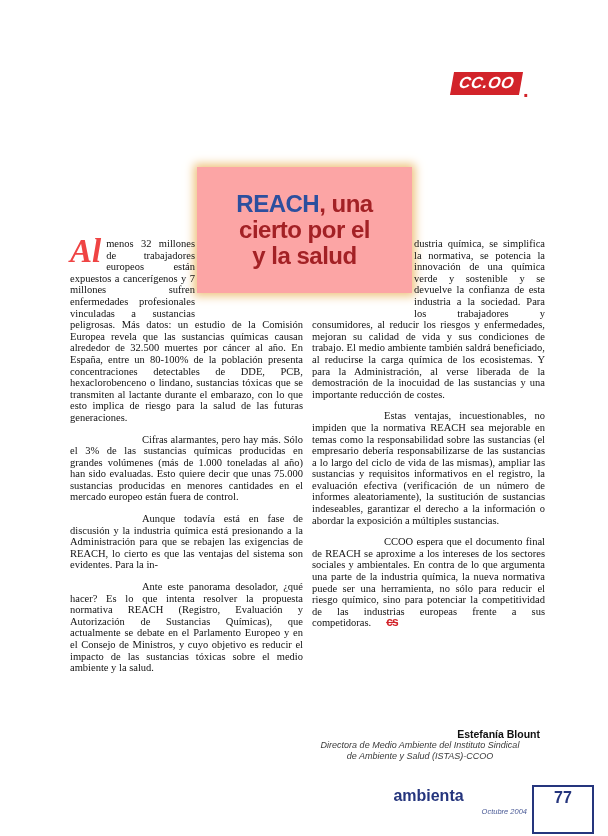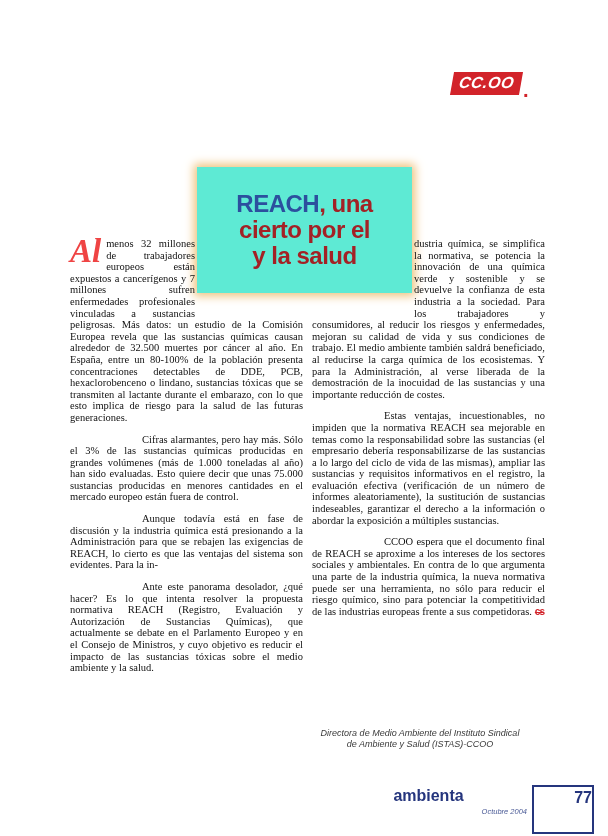--- a/index.html
+++ b/index.html
@@ -17,21 +17,21 @@
     display:inline-block;color:#ffffff;font-family:"Liberation Sans",sans-serif;
     font-weight:bold;font-style:italic;font-size:16px;letter-spacing:0.5px;
   }
   .logo-dot{
     color:#d2232a;font-family:"Liberation Sans",sans-serif;font-weight:bold;
     font-size:20px;line-height:10px;margin-left:2px;
   }
   
   .headline-box{
     position:absolute;left:197px;top:167px;width:215px;height:126px;
-    background:#5eead4;box-shadow:0 0 9px 3px #eec27c;
+    background:#fca5a5;box-shadow:0 0 9px 3px #eec27c;
     text-align:center;box-sizing:border-box;padding-top:24px;
   }
   .headline-line{
     font-family:"Liberation Sans",sans-serif;font-weight:bold;
     font-size:24px;line-height:26px;color:#a32125;letter-spacing:-0.5px;
   }
   .hl-blue{color:#2c4f9e;}
   
   .col{
     position:absolute;top:238px;width:233px;
@@ -42,21 +42,21 @@
   .col p{margin:0 0 10px 0;}
   .col p.indent{text-indent:72px;}
   .spacer-right{float:right;width:108px;height:80px;}
   .spacer-left{float:left;width:102px;height:80px;}
   .dropcap{
     float:left;font-family:"Liberation Serif",serif;font-style:italic;font-weight:bold;
     font-size:33px;line-height:24px;color:#ef4444;margin:1px 5px 0 0;
   }
   .endmark{
     color:#d2232a;font-family:"Liberation Sans",sans-serif;font-weight:bold;
-    font-size:10px;letter-spacing:-1px;text-decoration:line-through;margin-left:3px;
+    font-size:12px;letter-spacing:-1px;text-decoration:line-through;margin-left:15px;
   }
   
   .author{
     position:absolute;left:300px;top:728px;width:240px;text-align:right;
     font-family:"Liberation Sans",sans-serif;
   }
   .author-name{font-weight:bold;font-size:10.5px;color:#111;line-height:12px;}
   .author-title{font-style:italic;font-size:9px;color:#3a3a3a;line-height:10.5px;text-align:center;}
   
   .footer-mag{
@@ -66,21 +66,21 @@
   .footer-date{
     position:absolute;left:330px;top:807px;width:197px;text-align:right;
     font-family:"Liberation Sans",sans-serif;font-size:7.5px;color:#4a5a96;font-style:italic;
   }
   .footer-issue-box{
     position:absolute;left:532px;top:785px;width:58px;height:45px;
     border:2px solid #25357d;text-align:center;
   }
   .footer-issue{
     font-family:"Liberation Sans",sans-serif;font-weight:bold;font-size:16px;
-    color:#25357d;line-height:22px;text-align:right;
+    color:#25357d;line-height:22px;
   }
 </style>
 </head>
 <body>
 
 <div class="logo-wrap">
   <div class="logo-box">
     <span class="logo-text">CC.OO</span>
   </div>
   <span class="logo-dot">.</span>
@@ -101,20 +101,21 @@
 </div>
 
 <div class="col col-right">
   <div class="spacer-left"></div>
   <p>dustria química, se simplifica la normativa, se potencia la innovación de una química verde y sostenible y se devuelve la confianza de esta industria a la sociedad. Para los trabajadores y consumidores, al reducir los riesgos y enfermedades, mejoran su calidad de vida y sus condiciones de trabajo. El medio ambiente también saldrá beneficiado, al reducirse la carga química de los ecosistemas. Y para la Administración, al verse liberada de la demostración de la inocuidad de las sustancias y una importante reducción de costes.</p>
   <p class="indent">Estas ventajas, incuestionables, no impiden que la normativa REACH sea mejorable en temas como la responsabilidad sobre las sustancias (el empresario debería responsabilizarse de las sustancias a lo largo del ciclo de vida de las mismas), ampliar las sustancias y requisitos informativos en el registro, la evaluación efectiva (verificación de un número de informes aleatoriamente), la sustitución de sustancias indeseables, garantizar el derecho a la información o abordar la exposición a múltiples sustancias.</p>
   <p class="indent"><span>CCOO espera que el documento final de REACH se aproxime a los intereses de los sectores sociales y ambientales. En contra de lo que argumenta una parte de la industria química, la nueva normativa puede ser una herramienta, no sólo para reducir el riesgo químico, sino para potenciar la competitividad de las industrias europeas frente a sus competidoras.</span><span class="endmark">cs</span></p>
 </div>
 
 <div class="author">
+  <div class="author-name">Estefanía Blount</div>
   <div class="author-title">Directora de Medio Ambiente del Instituto Sindical</div>
   <div class="author-title">de Ambiente y Salud (ISTAS)-CCOO</div>
 </div>
 
 <div class="footer-mag">ambienta</div>
 <div class="footer-date">Octubre 2004</div>
 <div class="footer-issue-box">
   <div class="footer-issue">77</div>
 </div>
 

